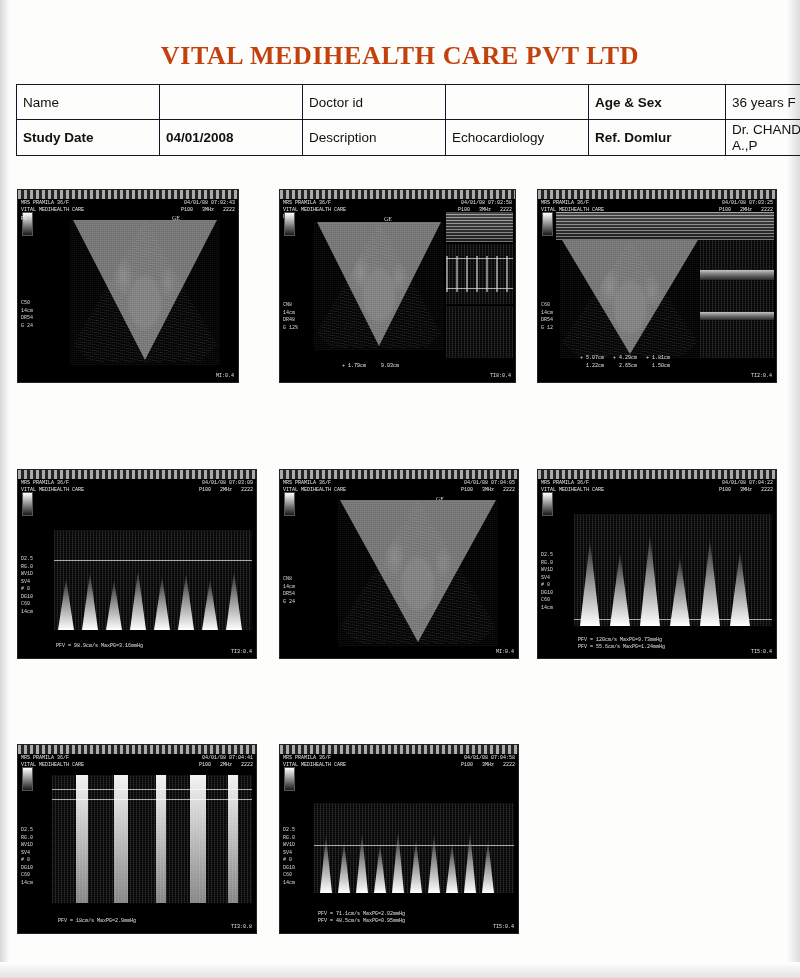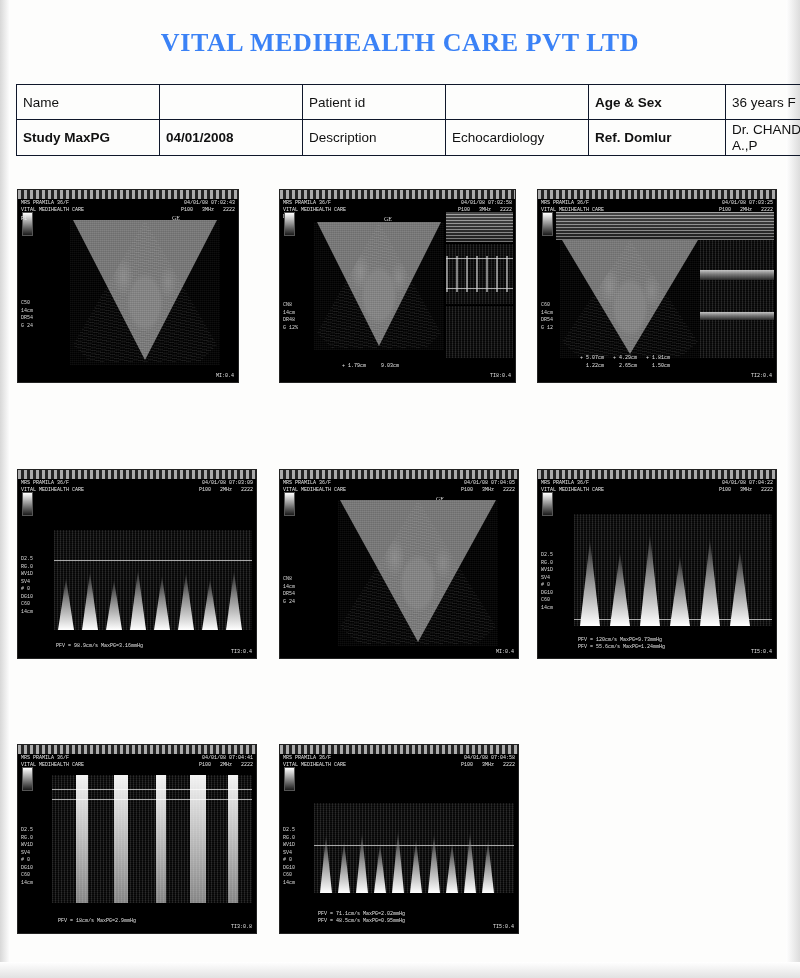--- a/index.html
+++ b/index.html
@@ -32,29 +32,29 @@
     background: linear-gradient(to left, #dcdcdc, #ffffff);
   }
   .scan-edge-bottom {
     position: absolute;
     left: 0; right: 0; bottom: 0; height: 16px;
     background: linear-gradient(to top, #e2e2e2, #ffffff);
   }
 
   .clinic-title {
     position: absolute;
-    top: 28px;
+    top: 41px;
     left: 0;
     width: 800px;
     text-align: center;
     font-family: "Liberation Serif", serif;
     font-weight: bold;
     font-size: 26px;
     letter-spacing: 0.6px;
-    color: #3b82f6;
+    color: #c2410c;
   }
   .clinic-address {
     position: absolute;
     top: 62px;
     left: 0;
     width: 800px;
     text-align: center;
     font-family: "Liberation Serif", serif;
     font-weight: bold;
     font-size: 14.5px;
@@ -284,27 +284,27 @@
   <div class="scan-edge-right"></div>
   <div class="scan-edge-bottom"></div>
 
   <div class="clinic-title">VITAL MEDIHEALTH CARE PVT LTD</div>
 
   <table class="patient-table">
     <tbody>
         <tr>
       <td class="col-a">Name</td>
       <td class="col-b"></td>
-      <td class="col-c">Patient id</td>
+      <td class="col-c">Doctor id</td>
       <td class="col-d"></td>
       <td class="col-e lbl-bold">Age &amp; Sex</td>
       <td class="col-f">36 years F</td>
     </tr>
     <tr>
-      <td class="col-a lbl-bold">Study MaxPG</td>
+      <td class="col-a lbl-bold">Study Date</td>
       <td class="col-b val-italic">04/01/2008</td>
       <td class="col-c">Description</td>
       <td class="col-d">Echocardiology</td>
       <td class="col-e lbl-bold">Ref. Domlur</td>
       <td class="col-f two-line">Dr. CHANDRAN A.,P</td>
     </tr>
   </tbody>
     </table>
 
   <div class="frames">

